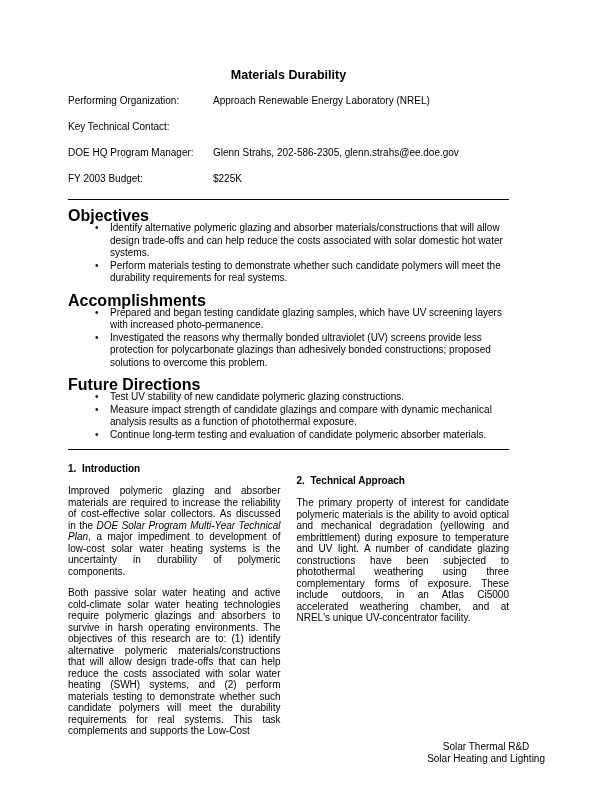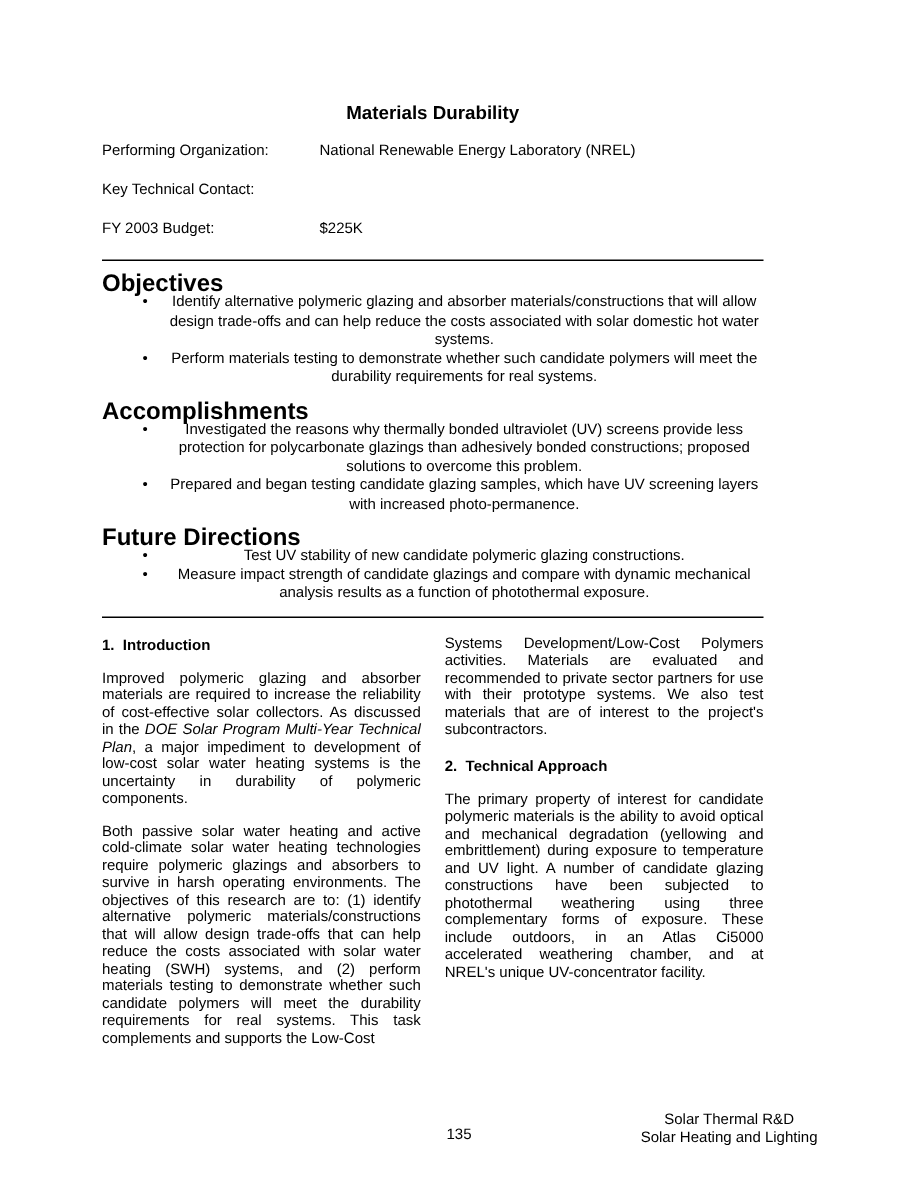--- a/index.html
+++ b/index.html
@@ -42,21 +42,20 @@
   .sect-heading {
     margin: 9px 0 0 0;
     font-size: 16px;
     line-height: 13px;
     font-weight: bold;
   }
   ul.bullets {
     margin: 0;
     padding: 0 0 0 42px;
     list-style: none;
-    text-align: center;
   }
   ul.bullets li {
     position: relative;
     line-height: 12.5px;
   }
   ul.bullets li::before {
     content: "\2022";
     position: absolute;
     left: -15px;
     top: 0;
@@ -102,71 +101,74 @@
 </head>
 <body>
 
 <div class="page">
 
   <h1 class="doc-title">Materials Durability</h1>
 
   <div class="info-table">
     <div class="info-row">
       <span class="info-label">Performing Organization:</span>
-      <span class="info-value">National Renewable Energy Laboratory (NREL)</span>
+      <span class="info-value">Approach Renewable Energy Laboratory (NREL)</span>
     </div>
     <div class="info-row">
       <span class="info-label">Key Technical Contact:</span>
+    </div>
+    <div class="info-row">
+      <span class="info-label">DOE HQ Program Manager:</span>
+      <span class="info-value">Glenn Strahs, 202-586-2305, glenn.strahs@ee.doe.gov</span>
     </div>
     <div class="info-row">
       <span class="info-label">FY 2003 Budget:</span>
       <span class="info-value">$225K</span>
     </div>
   </div>
 
   <hr class="rule">
 
   <section>
     <h2 class="sect-heading">Objectives</h2>
     <ul class="bullets">
       <li>Identify alternative polymeric glazing and absorber materials/constructions that will allow design trade-offs and can help reduce the costs associated with solar domestic hot water systems.</li>
       <li>Perform materials testing to demonstrate whether such candidate polymers will meet the durability requirements for real systems.</li>
     </ul>
   </section>
 
   <section>
     <h2 class="sect-heading">Accomplishments</h2>
     <ul class="bullets">
+      <li>Prepared and began testing candidate glazing samples, which have UV screening layers with increased photo-permanence.</li>
       <li>Investigated the reasons why thermally bonded ultraviolet (UV) screens provide less protection for polycarbonate glazings than adhesively bonded constructions; proposed solutions to overcome this problem.</li>
-      <li>Prepared and began testing candidate glazing samples, which have UV screening layers with increased photo-permanence.</li>
     </ul>
   </section>
 
   <section>
     <h2 class="sect-heading">Future Directions</h2>
     <ul class="bullets">
       <li>Test UV stability of new candidate polymeric glazing constructions.</li>
       <li>Measure impact strength of candidate glazings and compare with dynamic mechanical analysis results as a function of photothermal exposure.</li>
+      <li>Continue long-term testing and evaluation of candidate polymeric absorber materials.</li>
     </ul>
   </section>
 
   <hr class="rule rule2">
 
   <div class="columns">
     <div class="col">
       <h3 class="col-heading first">1.  Introduction</h3>
       <p><span>Improved polymeric glazing and absorber materials are required to increase the reliability of cost-effective solar collectors. As discussed in the </span><i>DOE Solar Program Multi-Year Technical Plan</i><span>, a major impediment to development of low-cost solar water heating systems is the uncertainty in durability of polymeric components.</span></p>
       <p>Both passive solar water heating and active cold-climate solar water heating technologies require polymeric glazings and absorbers to survive in harsh operating environments.  The objectives of this research are to: (1) identify alternative polymeric materials/constructions that will allow design trade-offs that can help reduce the costs associated with solar water heating (SWH) systems, and (2) perform materials testing to demonstrate whether such candidate polymers will meet the durability requirements for real systems. This task complements and supports the Low-Cost</p>
     </div>
     <div class="col">
-      <p>Systems Development/Low-Cost Polymers activities. Materials are evaluated and recommended to private sector partners for use with their prototype systems. We also test materials that are of interest to the project's subcontractors.</p>
       <h3 class="col-heading">2.  Technical Approach</h3>
       <p>The primary property of interest for candidate polymeric materials is the ability to avoid optical and mechanical degradation (yellowing and embrittlement) during exposure to temperature and UV light. A number of candidate glazing constructions have been subjected to photothermal weathering using three complementary forms of exposure. These include outdoors, in an Atlas Ci5000 accelerated weathering chamber, and at NREL's unique UV-concentrator facility.</p>
     </div>
   </div>
 
-  <div class="footer-pagenum">135</div>
   <div class="footer-right">
     <div>Solar Thermal R&amp;D</div>
     <div>Solar Heating and Lighting</div>
   </div>
 
 </div>
 
 </body></html>

